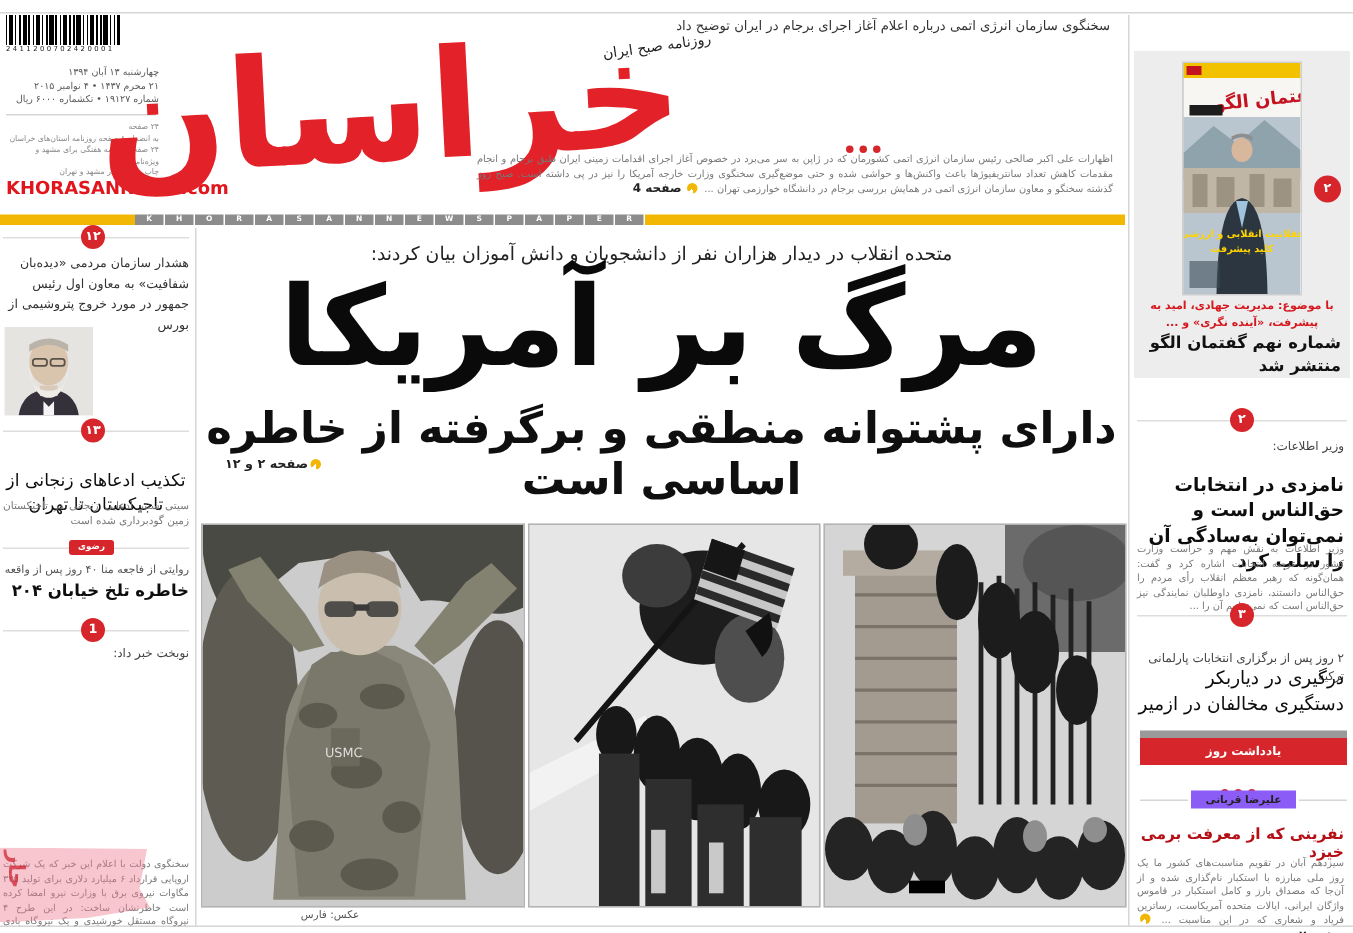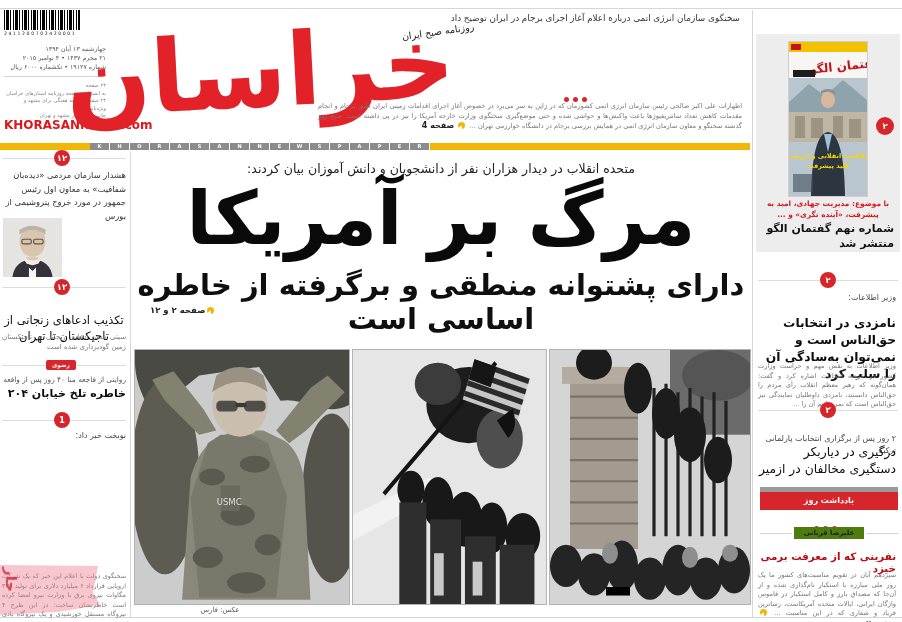--- a/index.html
+++ b/index.html
@@ -282,21 +282,21 @@
   <div class="abs rtl" style="left:758px;top:417px;width:138px;font-size:8px;line-height:11.5px;color:#444;text-align:right;margin-top:16px;">۲ روز پس از برگزاری انتخابات پارلمانی ترکیه</div>
   <div class="abs rtl" style="left:758px;top:444px;width:138px;font-size:12.3px;font-weight:400;line-height:17px;text-align:right;color:#0d0d0d;">درگیری در دیاربکر دستگیری مخالفان در ازمیر</div>
 
   <div class="abs" style="left:760px;top:487px;width:138px;height:5px;background:#9a9a9a;"></div>
   <div class="abs rtl" style="left:760px;top:492px;width:138px;height:18px;background:#d6262b;color:#fff;font-size:8px;
        font-weight:bold;line-height:18px;text-align:center;">یادداشت روز</div>
 
   <div class="abs dots" style="left:812px;top:516px;"><span></span><span></span><span></span></div>
   <div class="abs hairline" style="left:760px;top:533px;width:32px;height:1px;"></div>
   <div class="abs hairline" style="left:866px;top:533px;width:32px;height:1px;"></div>
-  <div class="abs rtl" style="left:794px;top:527px;width:70px;height:12px;background:#4d7c0f;color:#222;font-size:7px;
+  <div class="abs rtl" style="left:794px;top:527px;width:70px;height:12px;background:#8b5cf6;color:#222;font-size:7px;
        font-weight:bold;line-height:12px;text-align:center;">علیرضا قربانی</div>
 
   <div class="abs rtl" style="left:758px;top:550px;width:138px;font-size:10.3px;font-weight:800;color:#b50e14;text-align:right;">نفرینی که از معرفت برمی خیزد</div>
   <div class="abs rtl tinybody" style="left:758px;top:571px;width:138px;">
     <span>سیزدهم آبان در تقویم مناسبت‌های کشور ما یک روز ملی مبارزه با استکبار نام‌گذاری شده و از آن‌جا که مصداق بارز و کامل استکبار در قاموس واژگان ایرانی، ایالات متحده آمریکاست، رساترین فریاد و شعاری که در این مناسبت ...</span>
     <span class="pm"></span>
     <span class="pageref" style="font-size:7.5px;">صفحه ۲</span>
   </div>
 
 </div>

